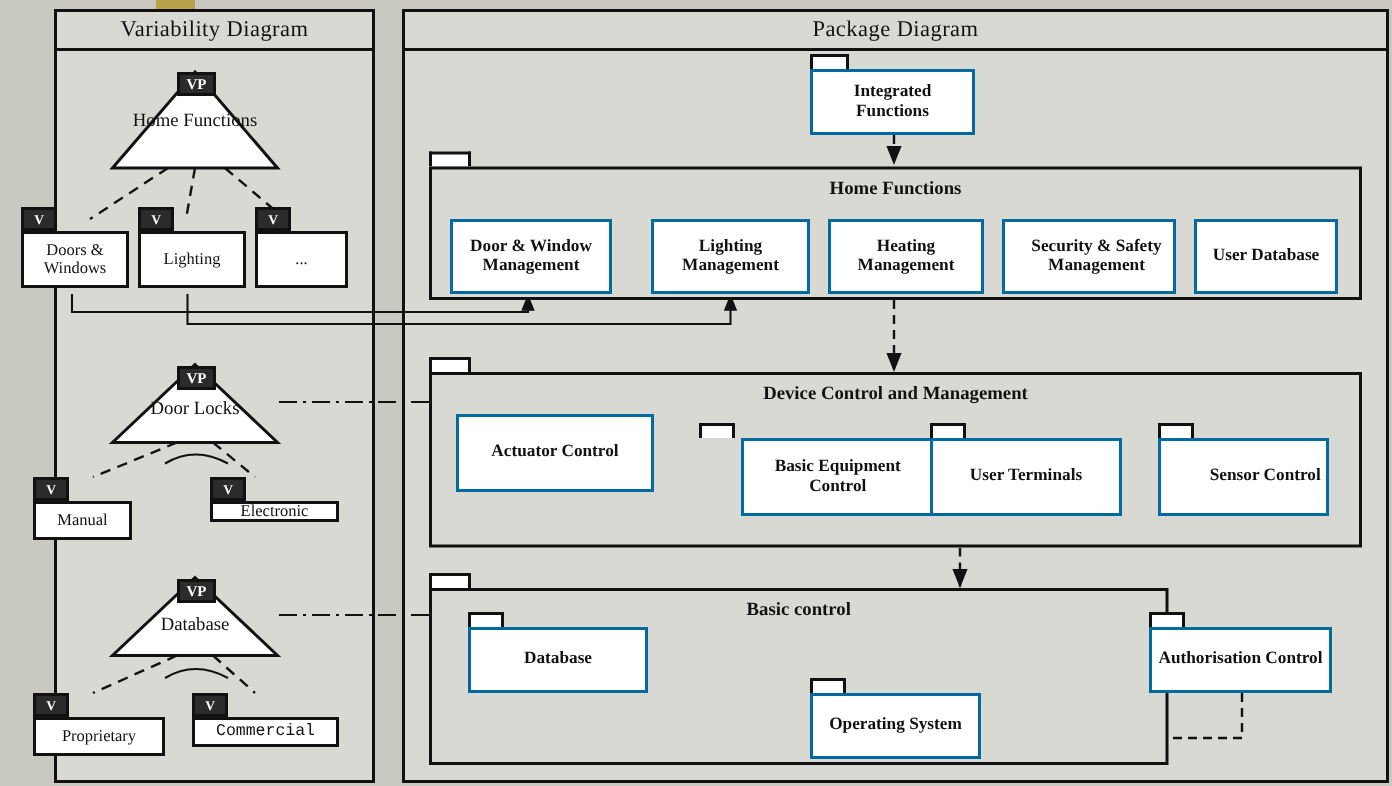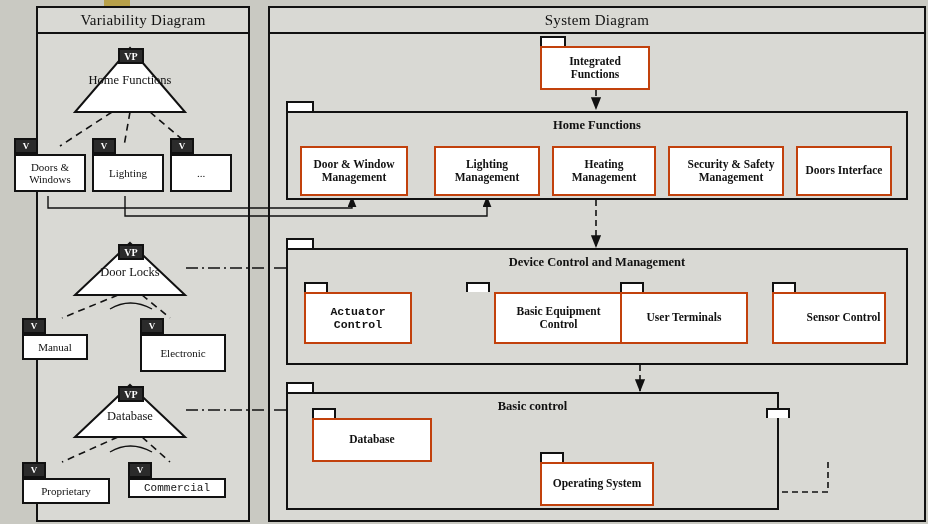--- a/index.html
+++ b/index.html
@@ -44,21 +44,21 @@
     height: 0;
     border-top: 2px solid #111;
   }
   #panel-left { left: 36px; top: 6px; width: 210px; height: 512px; }
   #panel-right { left: 268px; top: 6px; width: 654px; height: 512px; }
 
   
   .box {
     position: absolute;
     background: #ffffff;
-    border: 2px solid #c2410c;
+    border: 2px solid #0369a1;
     box-sizing: border-box;
     display: flex;
     align-items: center;
     justify-content: center;
     text-align: center;
     font-size: 11.5px;
     font-weight: bold;
     color: #111;
     line-height: 1.15;
     padding: 1px 2px;
@@ -153,21 +153,21 @@
 <div id="canvas">
 
   <div class="topmark"></div>
 
   <div class="panel" id="panel-left">
     <div class="panel-title">Variability Diagram</div>
     <div class="panel-title-rule" style="top:24px;"></div>
   </div>
 
   <div class="panel" id="panel-right">
-    <div class="panel-title">System Diagram</div>
+    <div class="panel-title">Package Diagram</div>
     <div class="panel-title-rule" style="top:24px;"></div>
   </div>
 
   <svg class="overlay">
     <defs>
       <marker id="arr" markerWidth="9" markerHeight="9" refX="8" refY="3.2" orient="auto">
         <path d="M0,0 L8,3.2 L0,6.4 z" fill="#111"></path>
       </marker>
       <marker id="arrOpen" markerWidth="11" markerHeight="11" refX="9" refY="3.6" orient="auto">
         <path d="M0,0 L9,3.6 L0,7.2" fill="none" stroke="#111" stroke-width="1.4"></path>
@@ -232,21 +232,21 @@
   <div class="v-badge" style="left:170px; top:138px; width:24px; height:16px;">V</div>
   <div class="v-box" style="left:170px; top:154px; width:62px; height:38px;">...</div>
 
   <div class="vp-badge" style="left:118px; top:244px; width:26px; height:16px;">VP</div>
   <div class="vp-label" style="left:75px; top:266px; width:110px;">Door Locks</div>
 
   <div class="v-badge" style="left:22px; top:318px; width:24px; height:16px;">V</div>
   <div class="v-box" style="left:22px; top:334px; width:66px; height:26px;">Manual</div>
 
   <div class="v-badge" style="left:140px; top:318px; width:24px; height:16px;">V</div>
-  <div class="v-box" style="left:140px; top:334px; width:86px; height:38px;">Electronic</div>
+  <div class="v-box" style="left:140px; top:334px; width:86px; height:14px;">Electronic</div>
 
   <div class="vp-badge" style="left:118px; top:386px; width:26px; height:16px;">VP</div>
   <div class="vp-label" style="left:75px; top:410px; width:110px;">Database</div>
 
   <div class="v-badge" style="left:22px; top:462px; width:24px; height:16px;">V</div>
   <div class="v-box" style="left:22px; top:478px; width:88px; height:26px;">Proprietary</div>
 
   <div class="v-badge" style="left:128px; top:462px; width:24px; height:16px;">V</div>
   <div class="v-box" style="left:128px; top:478px; width:98px; height:20px;font-family:Liberation Mono, monospace;">Commercial</div>
 
@@ -254,43 +254,44 @@
   <div class="box" style="left:540px; top:46px; width:110px; height:44px;">Integrated Functions</div>
 
   <div class="pkg-tab" style="left:286px; top:101px; width:28px;"></div>
   <div class="grp" style="left:286px; top:111px; width:622px; height:89px;">
     <div class="grp-label">Home Functions</div>
   </div>
   <div class="box" style="left:434px; top:146px; width:106px; height:50px;">Lighting Management</div>
   <div class="box" style="left:300px; top:146px; width:108px; height:50px;">Door &amp; Window Management</div>
   <div class="box" style="left:552px; top:146px; width:104px; height:50px;">Heating Management</div>
   <div class="box" style="left:668px; top:146px; width:116px; height:50px;padding-left:12px;">Security &amp; Safety Management</div>
-  <div class="box" style="left:796px; top:146px; width:96px; height:50px;">Doors Interface</div>
+  <div class="box" style="left:796px; top:146px; width:96px; height:50px;">User Database</div>
 
   <div class="pkg-tab" style="left:286px; top:238px; width:28px;"></div>
   <div class="grp" style="left:286px; top:248px; width:622px; height:117px;">
     <div class="grp-label">Device Control and Management</div>
   </div>
   <div class="pkg-tab" style="left:304px; top:282px; width:24px;"></div>
-  <div class="box" style="left:304px; top:292px; width:108px; height:52px;font-family:Liberation Mono, monospace;">Actuator Control</div>
+  <div class="box" style="left:304px; top:276px; width:132px; height:52px;">Actuator Control</div>
 
   <div class="pkg-tab" style="left:466px; top:282px; width:24px;"></div>
   <div class="box" style="left:450px; top:292px; width:129px; height:52px;margin-left:44px;">Basic Equipment Control</div>
 
   <div class="pkg-tab" style="left:620px; top:282px; width:24px;"></div>
   <div class="box" style="left:620px; top:292px; width:128px; height:52px;">User Terminals</div>
 
   <div class="pkg-tab" style="left:772px; top:282px; width:24px;"></div>
   <div class="box" style="left:772px; top:292px; width:114px; height:52px;padding-left:31px;">Sensor Control</div>
 
   <div class="pkg-tab" style="left:286px; top:382px; width:28px;"></div>
   <div class="grp" style="left:286px; top:392px; width:493px; height:118px;">
     <div class="grp-label">Basic control</div>
   </div>
   <div class="pkg-tab" style="left:312px; top:408px; width:24px;"></div>
   <div class="box" style="left:312px; top:418px; width:120px; height:44px;">Database</div>
 
   <div class="pkg-tab" style="left:766px; top:408px; width:24px;"></div>
+  <div class="box" style="left:766px; top:418px; width:122px; height:44px;">Authorisation Control</div>
 
   <div class="pkg-tab" style="left:540px; top:452px; width:24px;"></div>
   <div class="box" style="left:540px; top:462px; width:114px; height:44px;">Operating System</div>
 
 </div>
 
 </body></html>

